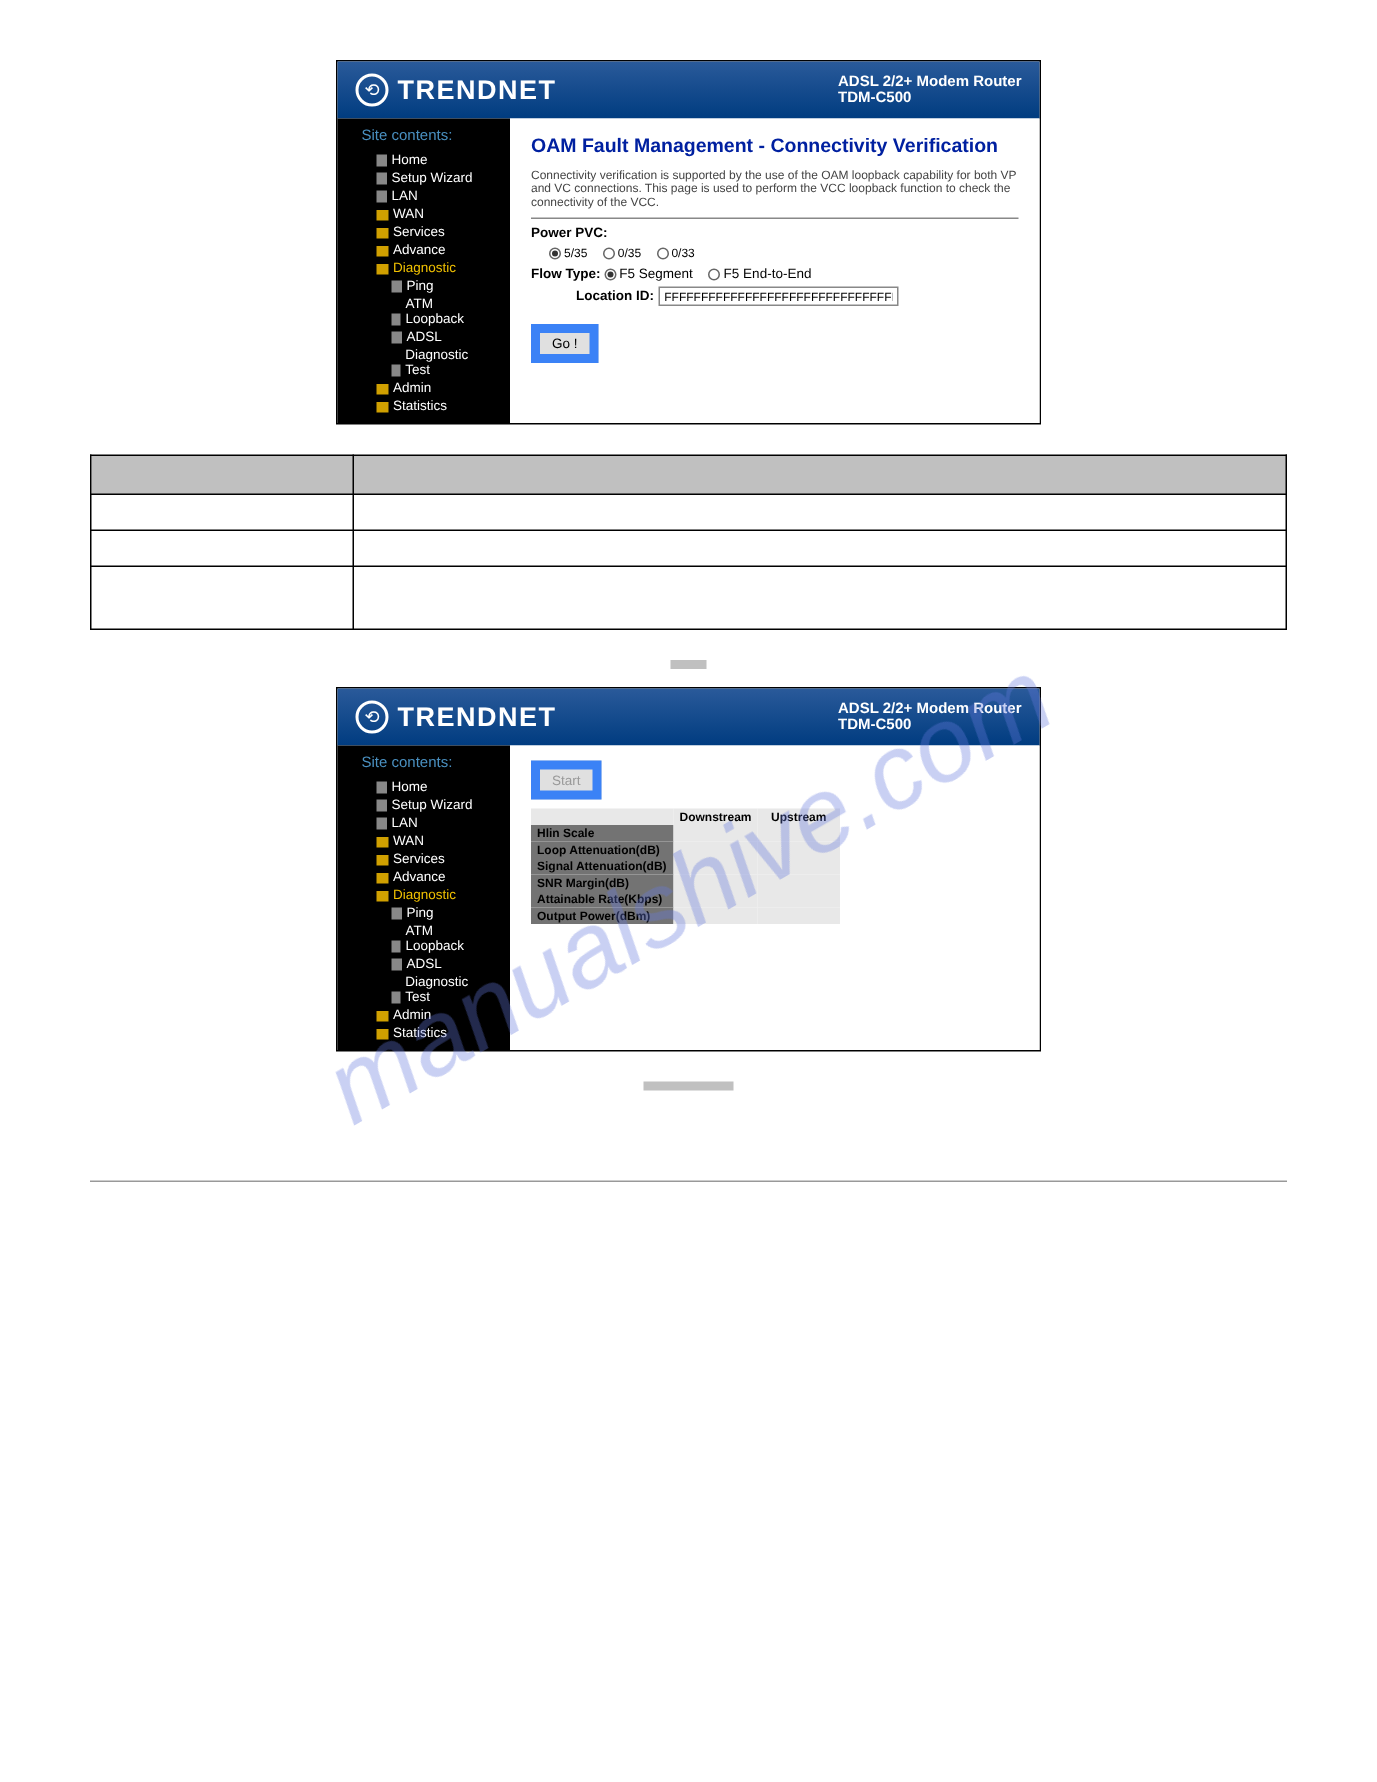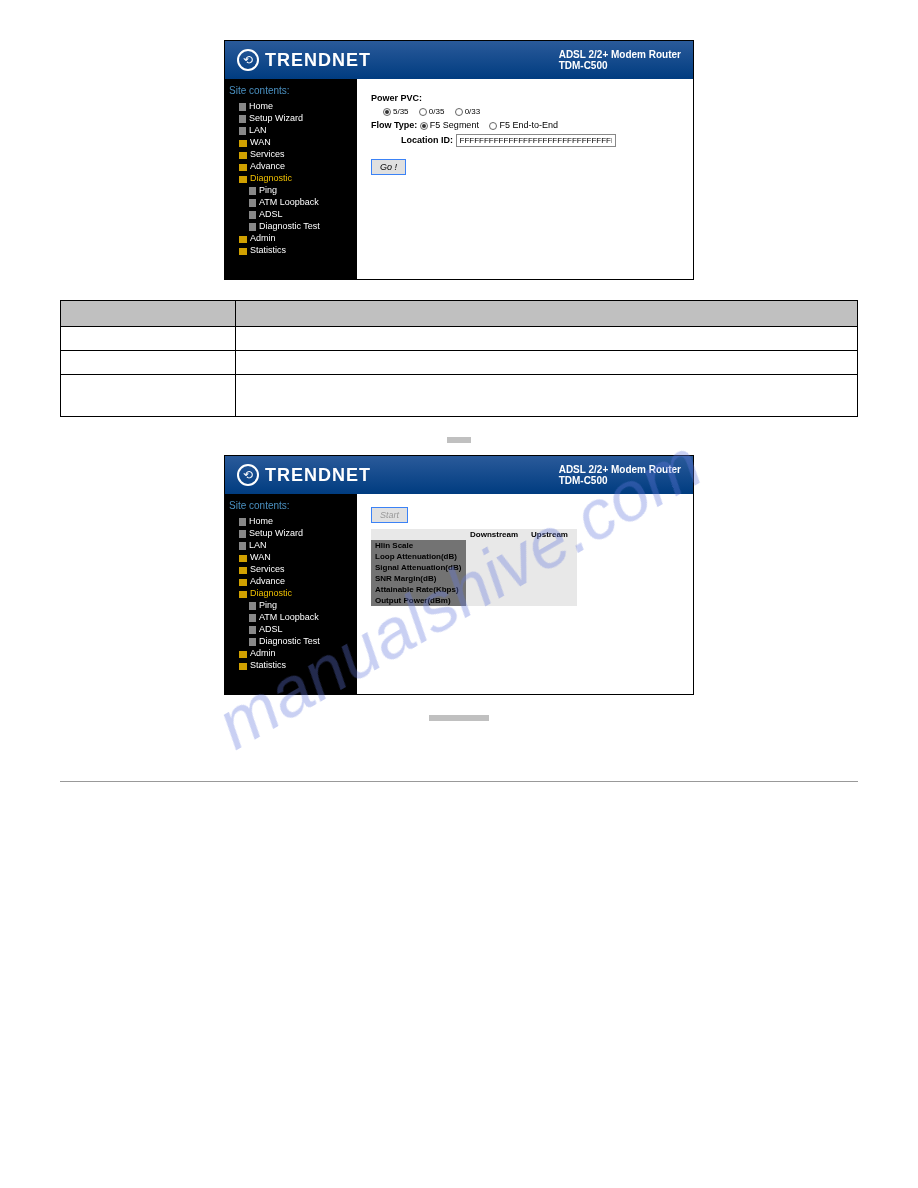--- a/index.html
+++ b/index.html
@@ -48,24 +48,24 @@
       font-size: 10px;
       font-weight: bold;
     }
     
     .router-body {
       display: flex;
       min-height: 200px;
     }
     
     .sidebar {
-      width: 132px;
+      width: 115px;
       background: #000;
       color: #fff;
-      padding: 6px 4px;
+      padding: 6px 16px;
       font-size: 9px;
     }
     
     .sidebar-title {
       color: #4a90c0;
       font-size: 10px;
       margin-bottom: 4px;
     }
     
     .sidebar-item {
@@ -159,26 +159,25 @@
     }
     
     .text-input {
       border: 1px solid #888;
       font-size: 8px;
       padding: 1px 3px;
       width: 160px;
     }
     
     .btn {
-      border: 1px solid #3b82f6;
+      border: 6px solid #3b82f6;
       background: #e0e0e0;
       font-size: 9px;
       padding: 2px 8px;
       margin-top: 8px;
-      font-style: italic;
     }
     
     .doc-table {
       width: 100%;
       border-collapse: collapse;
       margin: 20px 0;
     }
     
     .doc-table td, .doc-table th {
       border: 1px solid #000;
@@ -325,20 +324,22 @@
       <div class="sidebar-item">
           <span class="folder-icon"></span>
           <span>Admin</span>
         </div>
       <div class="sidebar-item">
           <span class="folder-icon"></span>
           <span>Statistics</span>
         </div>
     </div>
     <div class="content">
+      <div class="page-title">OAM Fault Management - Connectivity Verification</div>
+      <div class="page-desc">Connectivity verification is supported by the use of the OAM loopback capability for both VP and VC connections. This page is used to perform the VCC loopback function to check the connectivity of the VCC.</div>
       
       <div class="form-row">
         <span class="form-label">Power PVC:</span>
       </div>
       <div class="radio-set">
         <span class="radio-item"><span class="radio-dot checked"></span><span>5/35</span></span>
         <span class="radio-item"><span class="radio-dot"></span><span>0/35</span></span>
         <span class="radio-item"><span class="radio-dot"></span><span>0/33</span></span>
       </div>
       

